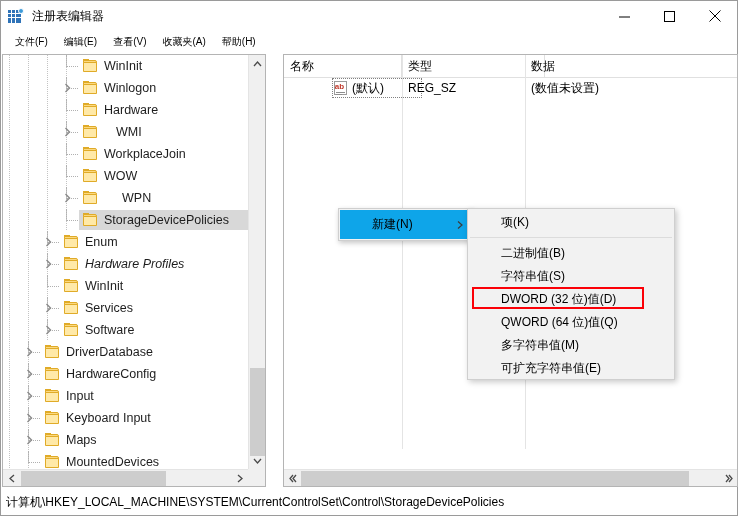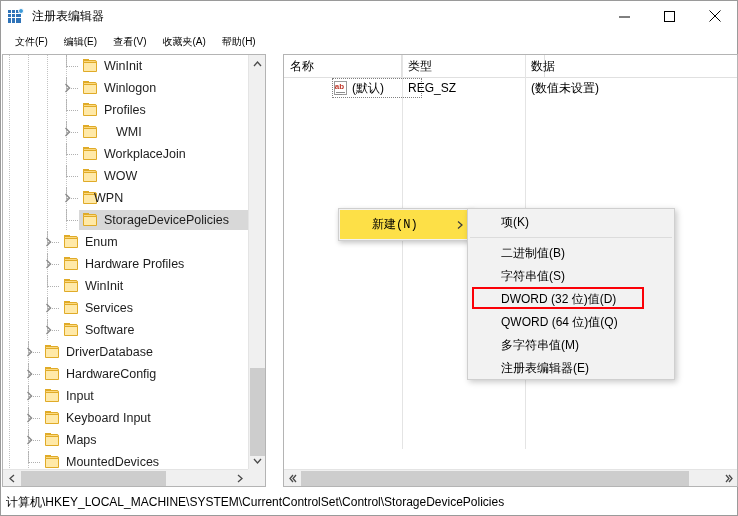--- a/index.html
+++ b/index.html
@@ -521,21 +521,21 @@
               <div class="guide" style="left: 25px;"></div>
               <div class="guide" style="left: 44px;"></div>
               <div class="guide" style="left: 63px;"></div>
             </div>
             <div class="elbow" style="left: 63px; width: 11px;"></div>
             <div class="folder" style="left: 80px; top: 4px;">
               <span class="ftab"></span>
               <span class="fback"></span>
               <span class="fflap"></span>
             </div>
-            <div class="tree-label" style="left: 101px;">Profiles</div>
+            <div class="tree-label" style="left: 101px;">Hardware</div>
           </div>
           <div class="tree-row">
             <div class="rowbg" style="left: 76px; width: 169px;"></div>
             <div class="tw-guides">
               <div class="guide" style="left: 6px;"></div>
               <div class="guide" style="left: 25px;"></div>
               <div class="guide" style="left: 44px;"></div>
               <div class="guide" style="left: 63px;"></div>
             </div>
             <div class="elbow" style="left: 63px; width: 11px;"></div>
@@ -595,21 +595,21 @@
             <div class="chev" style="left: 58px;">
               <svg width="7" height="10" viewBox="0 0 7 10">
                 <polyline points="1.5,1 5.5,5 1.5,9" fill="none" stroke="#8a8a8a" stroke-width="1.4"></polyline>
               </svg>
             </div>
             <div class="folder" style="left: 80px; top: 4px;">
               <span class="ftab"></span>
               <span class="fback"></span>
               <span class="fflap"></span>
             </div>
-            <div class="tree-label" style="left: 91px;">WPN</div>
+            <div class="tree-label" style="left: 119px;">WPN</div>
           </div>
           <div class="tree-row selected">
             <div class="rowbg" style="left: 76px; width: 169px;"></div>
             <div class="tw-guides">
               <div class="guide" style="left: 6px;"></div>
               <div class="guide" style="left: 25px;"></div>
               <div class="guide" style="left: 44px;"></div>
               <div class="guide" style="left: 63px;"></div>
             </div>
             <div class="elbow" style="left: 63px; width: 11px;"></div>
@@ -651,21 +651,21 @@
             <div class="chev" style="left: 39px;">
               <svg width="7" height="10" viewBox="0 0 7 10">
                 <polyline points="1.5,1 5.5,5 1.5,9" fill="none" stroke="#8a8a8a" stroke-width="1.4"></polyline>
               </svg>
             </div>
             <div class="folder" style="left: 61px; top: 4px;">
               <span class="ftab"></span>
               <span class="fback"></span>
               <span class="fflap"></span>
             </div>
-            <div class="tree-label" style="left: 82px;">Hardware Profiles</div>
+            <div class="tree-label" style="left: 82px; font-style: italic;">Hardware Profiles</div>
           </div>
           <div class="tree-row">
             <div class="rowbg" style="left: 57px; width: 188px;"></div>
             <div class="tw-guides">
               <div class="guide" style="left: 6px;"></div>
               <div class="guide" style="left: 25px;"></div>
               <div class="guide" style="left: 44px;"></div>
             </div>
             <div class="elbow" style="left: 44px; width: 11px;"></div>
             <div class="folder" style="left: 61px; top: 4px;">
@@ -893,39 +893,39 @@
       <div class="arrow right">
         <svg width="8" height="9" viewBox="0 0 8 9">
             <polyline points="1,1 4,4.5 1,8" fill="none" stroke="#4a4a4a" stroke-width="1.3"></polyline>
             <polyline points="4,1 7,4.5 4,8" fill="none" stroke="#4a4a4a" stroke-width="1.3"></polyline>
           </svg>
       </div>
     </div>
   </div>
 
   <div id="ctx-parent">
-    <div id="ctx-parent-item" style="background: #fde047; font-family: Liberation Mono, monospace;">
+    <div id="ctx-parent-item" style="background: #0ea5e9;">
       <span class="lbl">新建(N)</span>
       <span class="sub-arrow">
         <svg width="6" height="9" viewBox="0 0 6 9">
             <polyline points="1,1 5,4.5 1,8" fill="none" stroke="#3a3a3a" stroke-width="1.2"></polyline>
           </svg>
       </span>
     </div>
   </div>
 
   <div id="ctx-submenu">
     <div class="ctx-item">项(K)</div>
     <div class="ctx-sep"></div>
     <div class="ctx-item">二进制值(B)</div>
     <div class="ctx-item">字符串值(S)</div>
     <div class="ctx-item">DWORD (32 位)值(D)</div>
     <div class="ctx-item">QWORD (64 位)值(Q)</div>
     <div class="ctx-item">多字符串值(M)</div>
-    <div class="ctx-item">注册表编辑器(E)</div>
+    <div class="ctx-item">可扩充字符串值(E)</div>
   </div>
 
   <div id="red-box" style="border-color: rgb(251, 0, 7);"></div>
 
   <div id="statusbar">
     <span id="status-text">计算机\HKEY_LOCAL_MACHINE\SYSTEM\CurrentControlSet\Control\StorageDevicePolicies</span>
   </div>
 
 </div>
 

